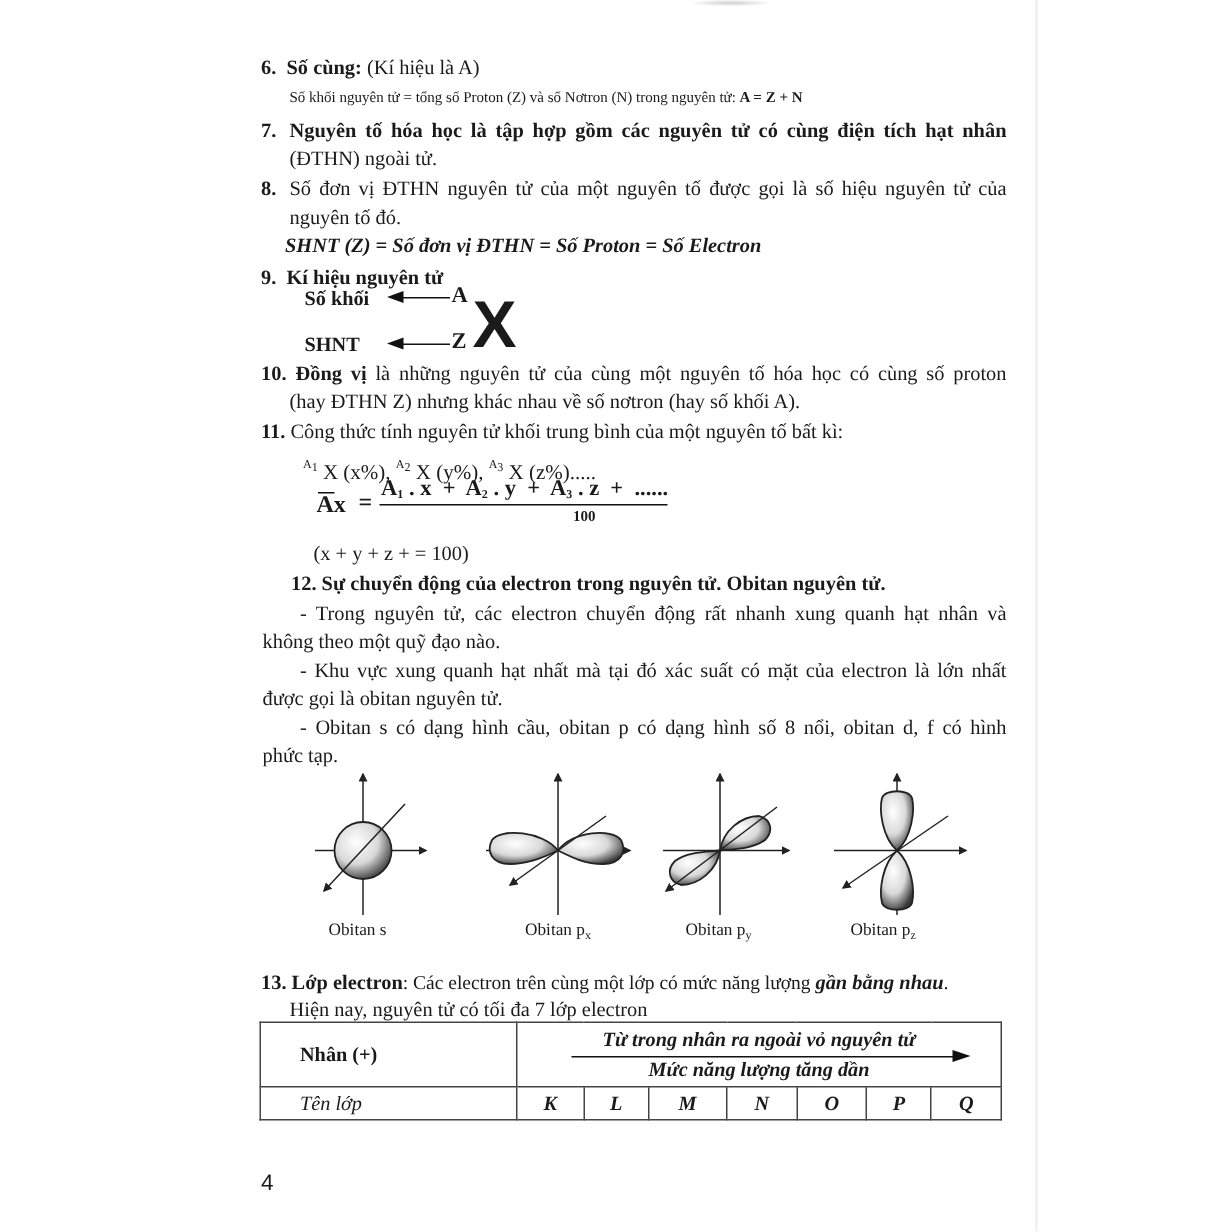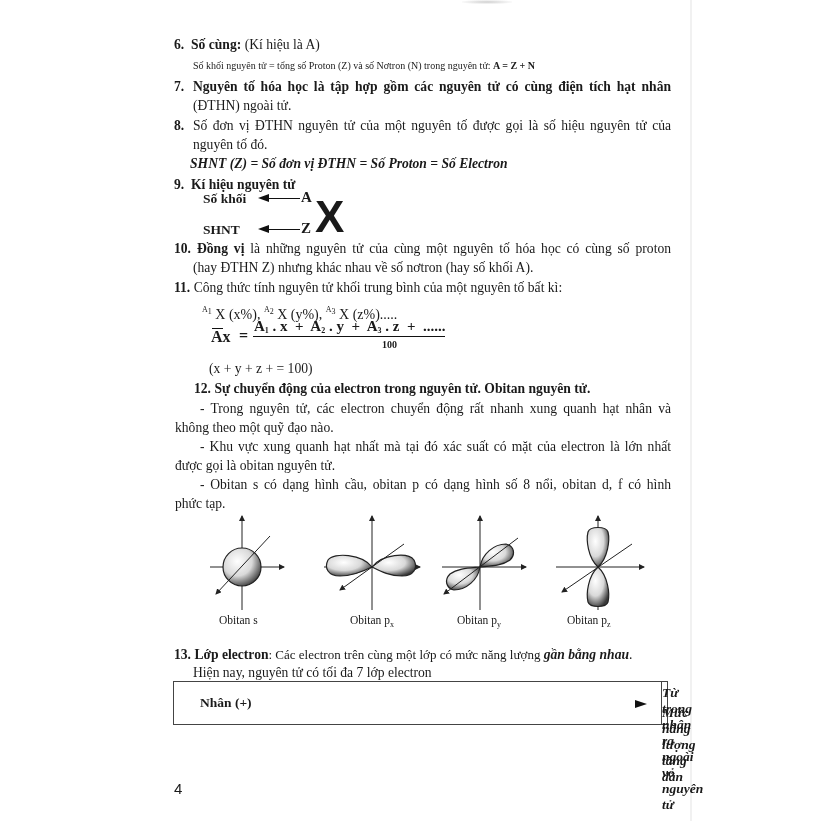--- a/index.html
+++ b/index.html
@@ -195,16 +195,26 @@
     <td class="nh">Nhân (+)</td>
     <td colspan="7" style="padding:0;">
       <div class="mid">
         <div class="top-t">Từ trong nhân ra ngoài vỏ nguyên tử</div>
         <div class="ln"></div>
         <div class="hd"></div>
         <div class="bot-t">Mức năng lượng tăng dần</div>
       </div>
     </td>
   </tr>
+  <tr>
+    <td class="lbl">Tên lớp</td>
+    <td class="c">K</td>
+    <td class="c">L</td>
+    <td class="c">M</td>
+    <td class="c">N</td>
+    <td class="c">O</td>
+    <td class="c">P</td>
+    <td class="c">Q</td>
+  </tr>
 </tbody>
   </table>
 
 <div class="abs page-num" style="left:174px; top:780px;">4</div>
 
 </body></html>

